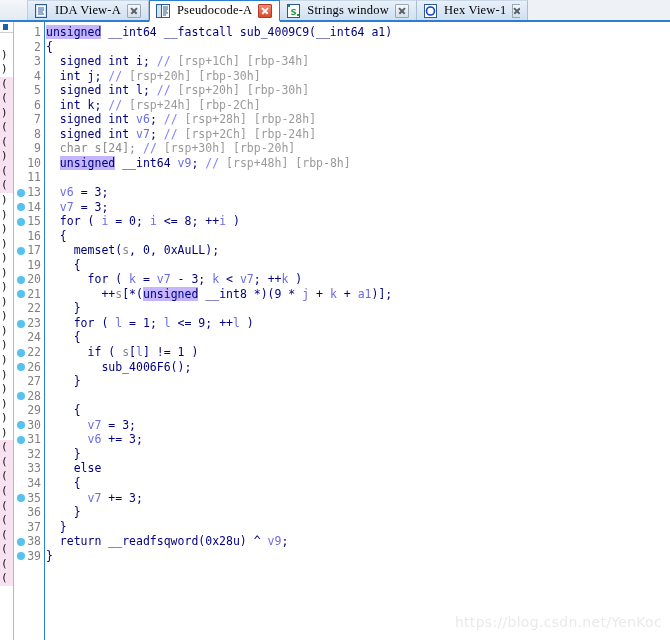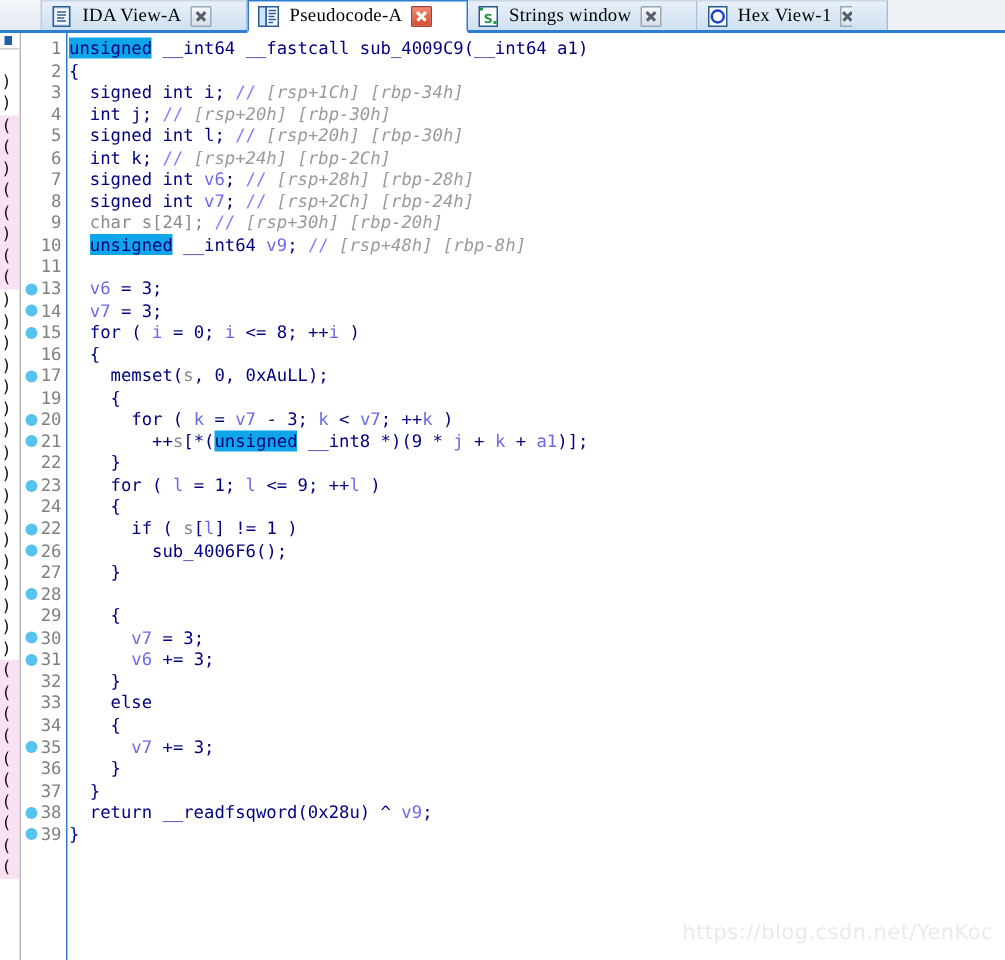--- a/index.html
+++ b/index.html
@@ -30,21 +30,21 @@
   .tabbar-lead {
     width: 28px;
     background: linear-gradient(#f4f7fa, #e3eaf2);
     border-right: 1px solid #c3cedb;
     box-sizing: border-box;
   }
   .tab {
     display: flex;
     align-items: center;
     gap: 6px;
-    padding: 0 23px 0 6px;
+    padding: 0 7px 0 6px;
     box-sizing: border-box;
     position: relative;
     background: linear-gradient(#e9f0f8, #cfe0f2);
     border-right: 1px solid #a8bed6;
     border-top: 1px solid #c9d8e8;
     cursor: default;
   }
   .tab.active {
     background: #ffffff;
     border-top: 1px solid #2c7fd0;
@@ -199,23 +199,23 @@
     font-family: "DejaVu Sans Mono", "Liberation Mono", monospace;
     font-size: 11.5px;
   }
   .ltext {
     position: absolute;
     left: 32px;
     color: #000080;
   }
   .var     { color: #6a6ae8; }
   .cmt     { color: #8080ff; }
-  .cmtgray { color: #9a9a9a; font-style: italic; }
+  .cmtgray { color: #9a9a9a; }
   .gray    { color: #8a8a8a; }
-  .hl      { background: #0ea5e9; color: #000080; margin-top: 42px; }
+  .hl      { background: #c4b5fd; color: #000080; margin-top: 42px; }
 
   
   .watermark {
     position: absolute;
     right: 8px;
     bottom: 10px;
     font-family: "DejaVu Sans", "Liberation Sans", sans-serif;
     font-size: 14px;
     color: #e9eaec;
     letter-spacing: 0.3px;

